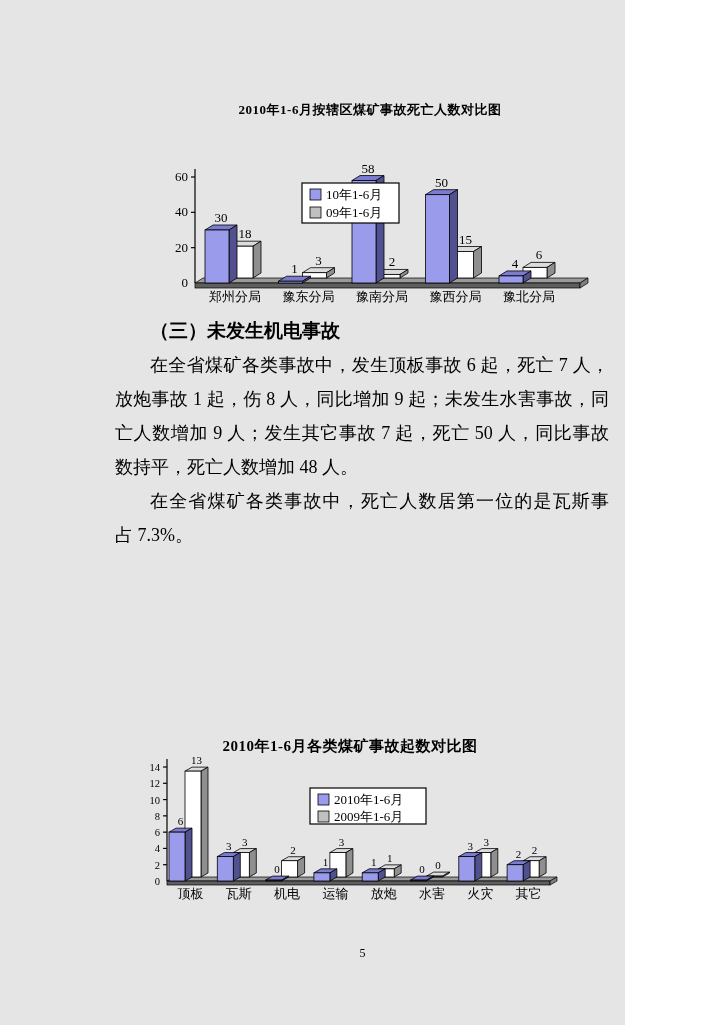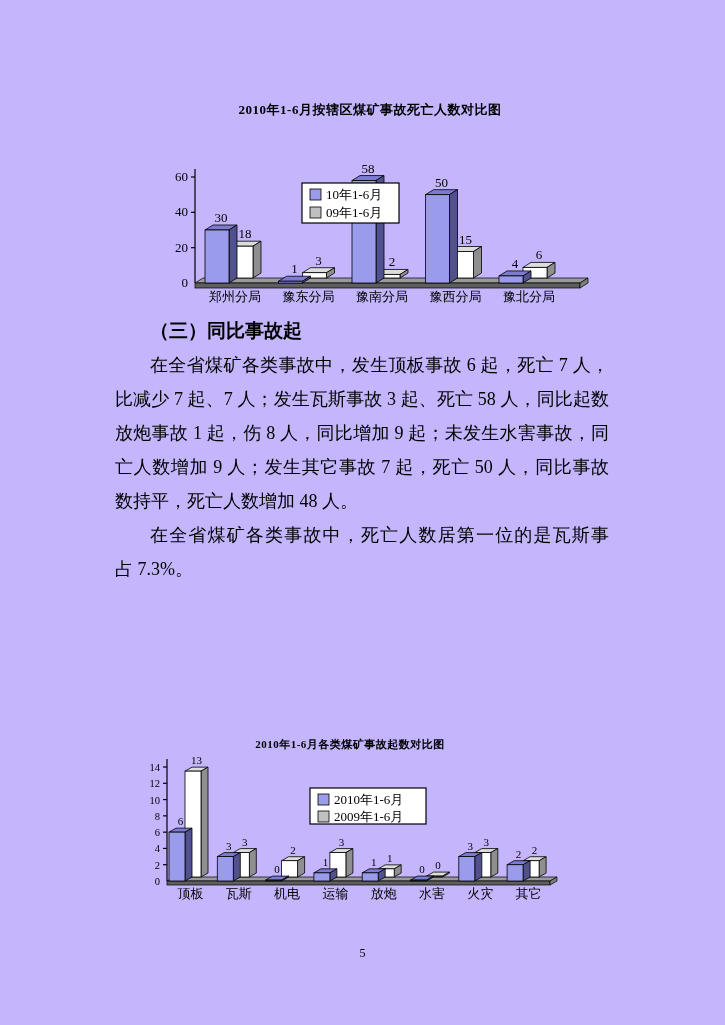--- a/index.html
+++ b/index.html
@@ -1,22 +1,22 @@
 <!DOCTYPE html>
 <html><head>
 <meta charset="utf-8">
 <style>
   html,body{margin:0;padding:0;background:#ffffff;}
   .page{
-    position:relative;width:725px;height:1025px;background:#c4b5fd;
+    position:relative;width:625px;height:1025px;background:#e5e5e5;
     font-family:"Liberation Serif","DejaVu Serif",serif;color:#000;overflow:hidden;
   }
   .chart-title{position:absolute;text-align:center;font-weight:bold;}
   #chart1-title{left:130px;top:101px;width:480px;font-size:13px;letter-spacing:.5px;}
-  #chart2-title{left:110px;top:737px;width:480px;font-size:11px;letter-spacing:.5px;}
+  #chart2-title{left:110px;top:737px;width:480px;font-size:15px;letter-spacing:.5px;}
   .heading{position:absolute;left:115px;top:318px;width:494px;font-size:19px;font-weight:bold;text-indent:35px;}
   .textblock{position:absolute;left:115px;top:348px;width:494px;font-size:18px;}
   .line{height:34px;line-height:34px;text-align:justify;text-align-last:justify;overflow:hidden;}
   .line.indent{text-indent:35px;}
   .line.last{text-align:left;text-align-last:left;}
   .pageno{position:absolute;left:0;top:946px;width:725px;text-align:center;font-size:12px;}
   .chart-svg{position:absolute;}
   #chart1{left:130px;top:145px;}
   #chart2{left:130px;top:755px;}
 </style>
@@ -84,25 +84,24 @@
       <text x="385" y="122.93333333333334" text-anchor="middle" font-size="13" font-family="&quot;Liberation Serif&quot;,&quot;DejaVu Serif&quot;,serif" fill="#000" font-weight="normal">4</text>
       <text x="409" y="114.4" text-anchor="middle" font-size="13" font-family="&quot;Liberation Serif&quot;,&quot;DejaVu Serif&quot;,serif" fill="#000" font-weight="normal">6</text>
       <text x="399" y="156" text-anchor="middle" font-size="13" font-family="&quot;Liberation Serif&quot;,&quot;DejaVu Serif&quot;,serif" fill="#000" font-weight="normal">豫北分局</text>
       <rect x="172" y="38" width="97" height="40" fill="#fff" stroke="#000" stroke-width="1.2"></rect>
       <rect x="180" y="44" width="11" height="11" fill="#9B9BEC" stroke="#000" stroke-width="0.8"></rect>
       <text x="196" y="54" text-anchor="start" font-size="13" font-family="&quot;Liberation Serif&quot;,&quot;DejaVu Serif&quot;,serif" fill="#000" font-weight="normal">10年1-6月</text>
       <rect x="180" y="62" width="11" height="11" fill="#C0C0C0" stroke="#000" stroke-width="0.8"></rect>
       <text x="196" y="72" text-anchor="start" font-size="13" font-family="&quot;Liberation Serif&quot;,&quot;DejaVu Serif&quot;,serif" fill="#000" font-weight="normal">09年1-6月</text>
     </svg>
 
-  <div class="heading">（三）同比事故起</div>
+  <div class="heading">（三）未发生机电事故</div>
 
   <div class="textblock">
     <div class="line indent">在全省煤矿各类事故中，发生顶板事故 6 起，死亡 7 人，同</div>
-    <div class="line">比减少 7 起、7 人；发生瓦斯事故 3 起、死亡 58 人，同比起数</div>
     <div class="line">放炮事故 1 起，伤 8 人，同比增加 9 起；未发生水害事故，同比</div>
     <div class="line">亡人数增加 9 人；发生其它事故 7 起，死亡 50 人，同比事故起</div>
     <div class="line last">数持平，死亡人数增加 48 人。</div>
     <div class="line indent">在全省煤矿各类事故中，死亡人数居第一位的是瓦斯事故，</div>
     <div class="line last">占 7.3%。</div>
   </div>
 
   <div class="chart-title" id="chart2-title">2010年1-6月各类煤矿事故起数对比图</div>
 
   <svg class="chart-svg" id="chart2" width="490" height="155">

